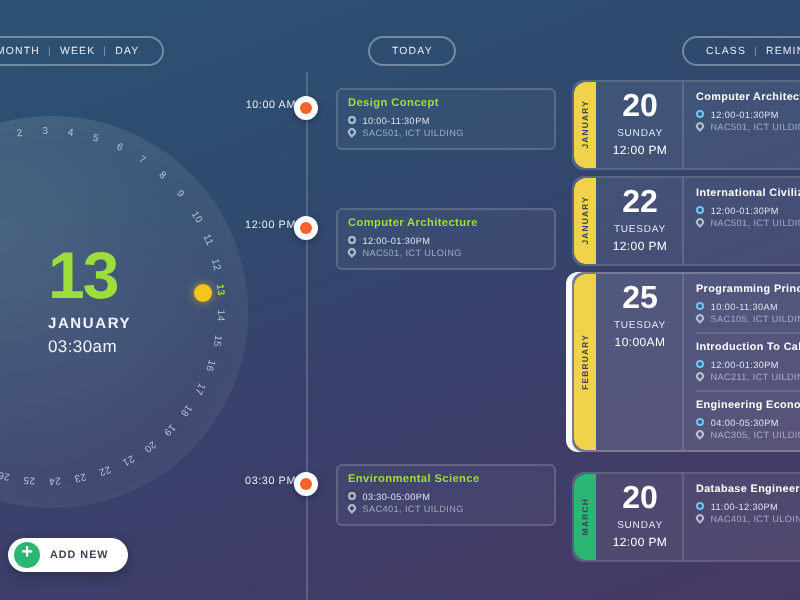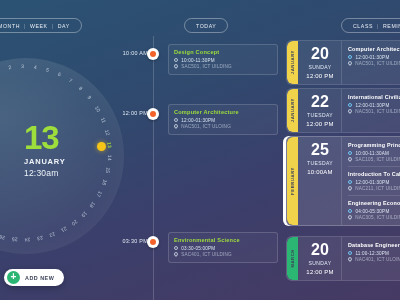--- a/index.html
+++ b/index.html
@@ -250,21 +250,21 @@
         <div class="ring-num" style="transform: translate(128.131px, 178.68px) rotate(158.4deg); left: 0px; top: 0px;">22</div>
         <div class="ring-num" style="transform: translate(115.552px, 182.622px) rotate(166.8deg); left: 0px; top: 0px;">23</div>
         <div class="ring-num" style="transform: translate(102.531px, 184.684px) rotate(175.2deg); left: 0px; top: 0px;">24</div>
         <div class="ring-num" style="transform: translate(89.3489px, 184.822px) rotate(183.6deg); left: 0px; top: 0px;">25</div>
         <div class="ring-num" style="transform: translate(76.2879px, 183.033px) rotate(192deg); left: 0px; top: 0px;">26</div>
         <div class="dial-dot" style="left: 168.901px; top: 83.9747px;"></div>
       </div>
     <div class="dial-info">
       <div class="dial-day">13</div>
       <div class="dial-month">JANUARY</div>
-      <div class="dial-time">12:30am</div>
+      <div class="dial-time">03:30am</div>
     </div>
     <div class="add-new">
       <div class="add-circle">+</div>
       <div class="add-label">ADD NEW</div>
     </div>
   </div>
 
   <div class="timeline">
     <div class="tl-line"></div>
     <div id="timeline-rows">

